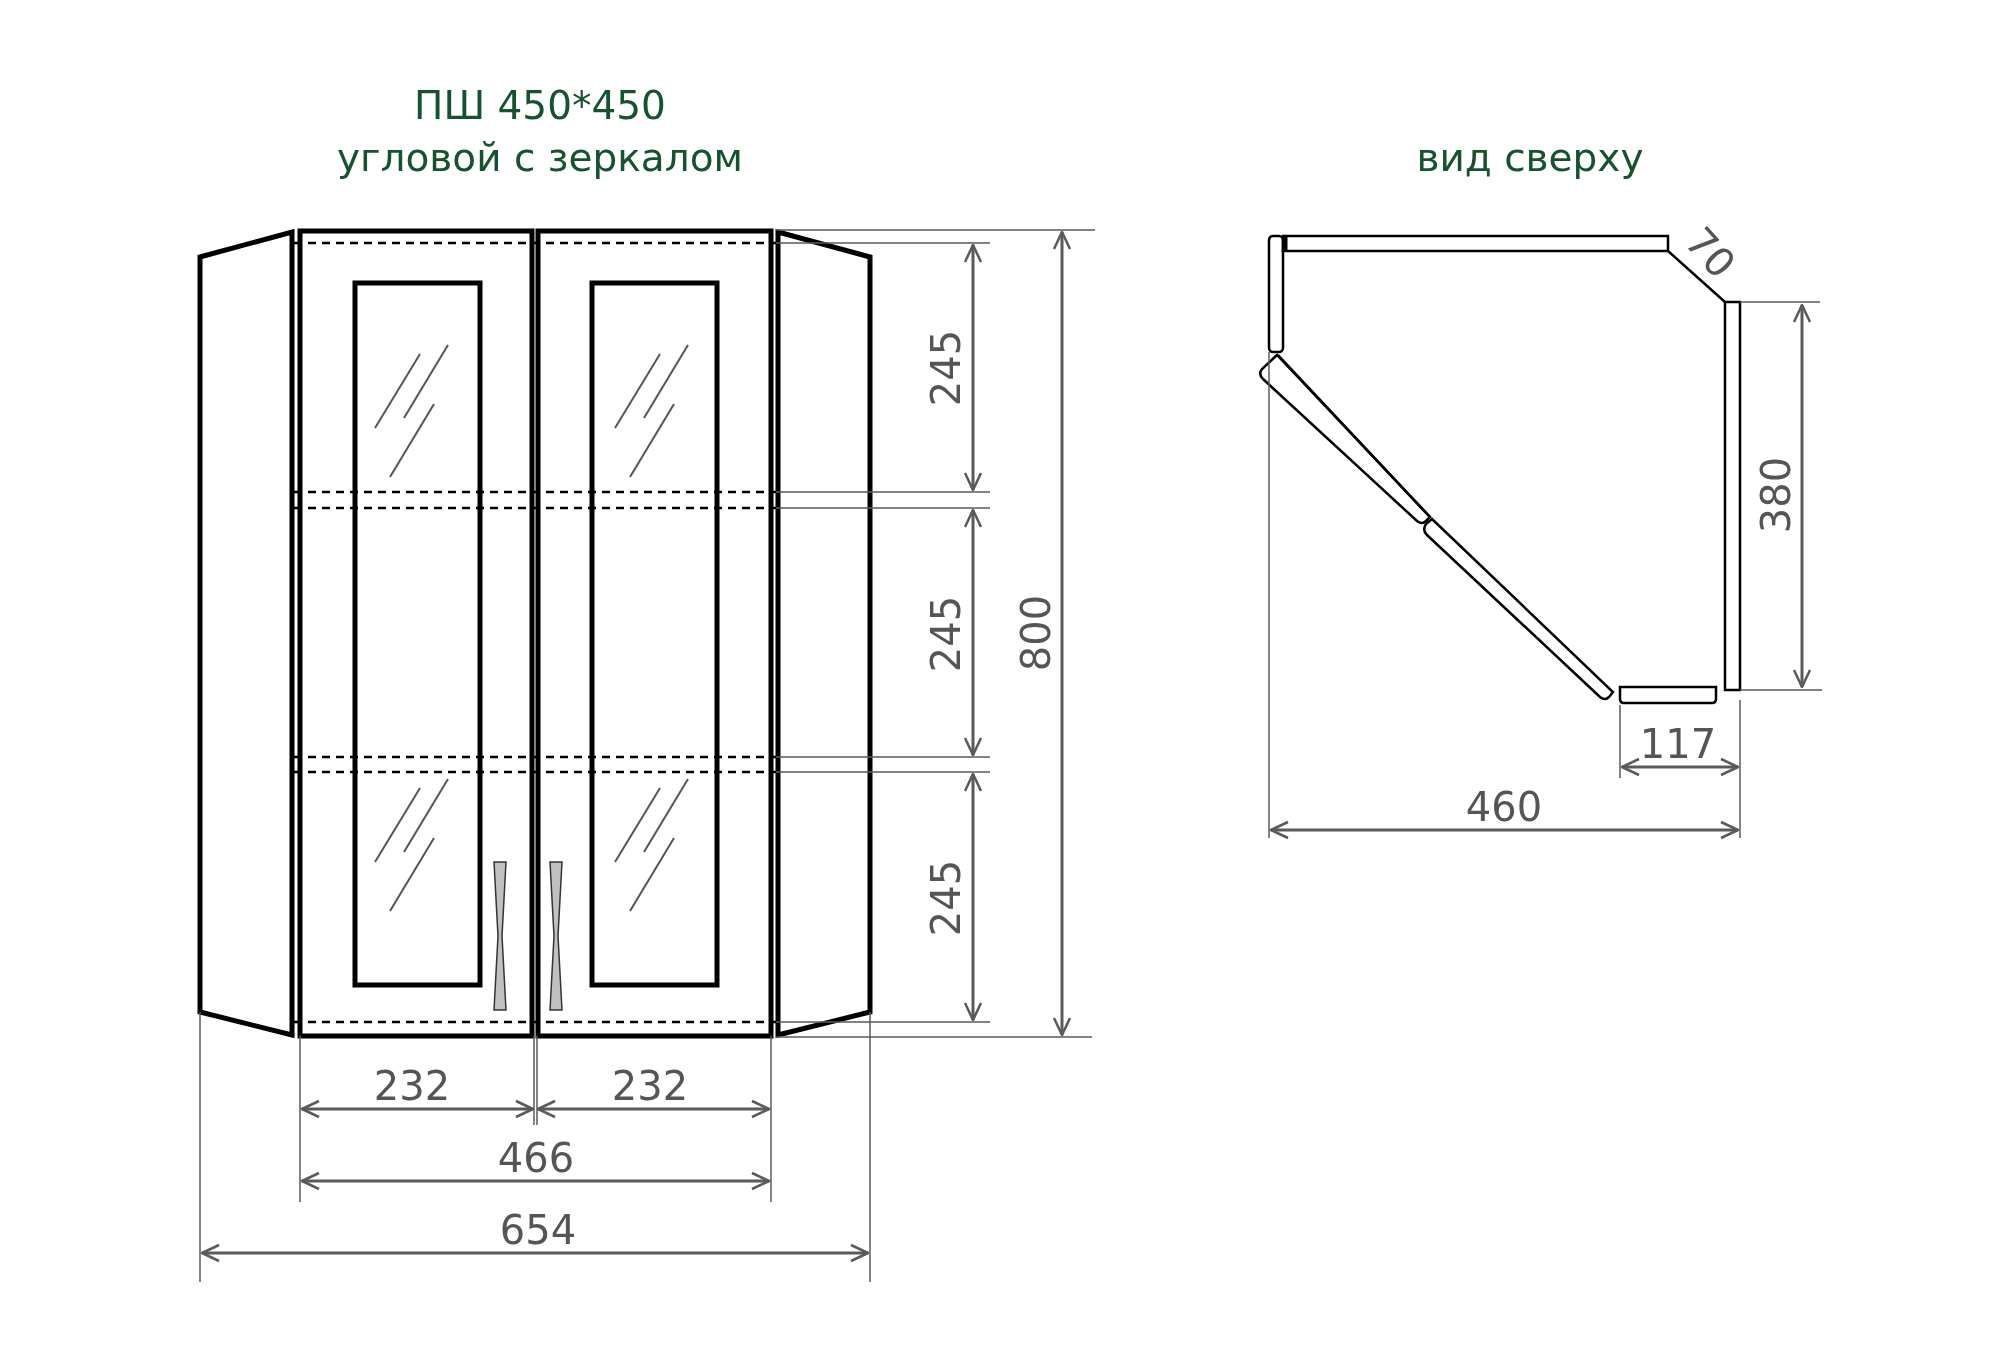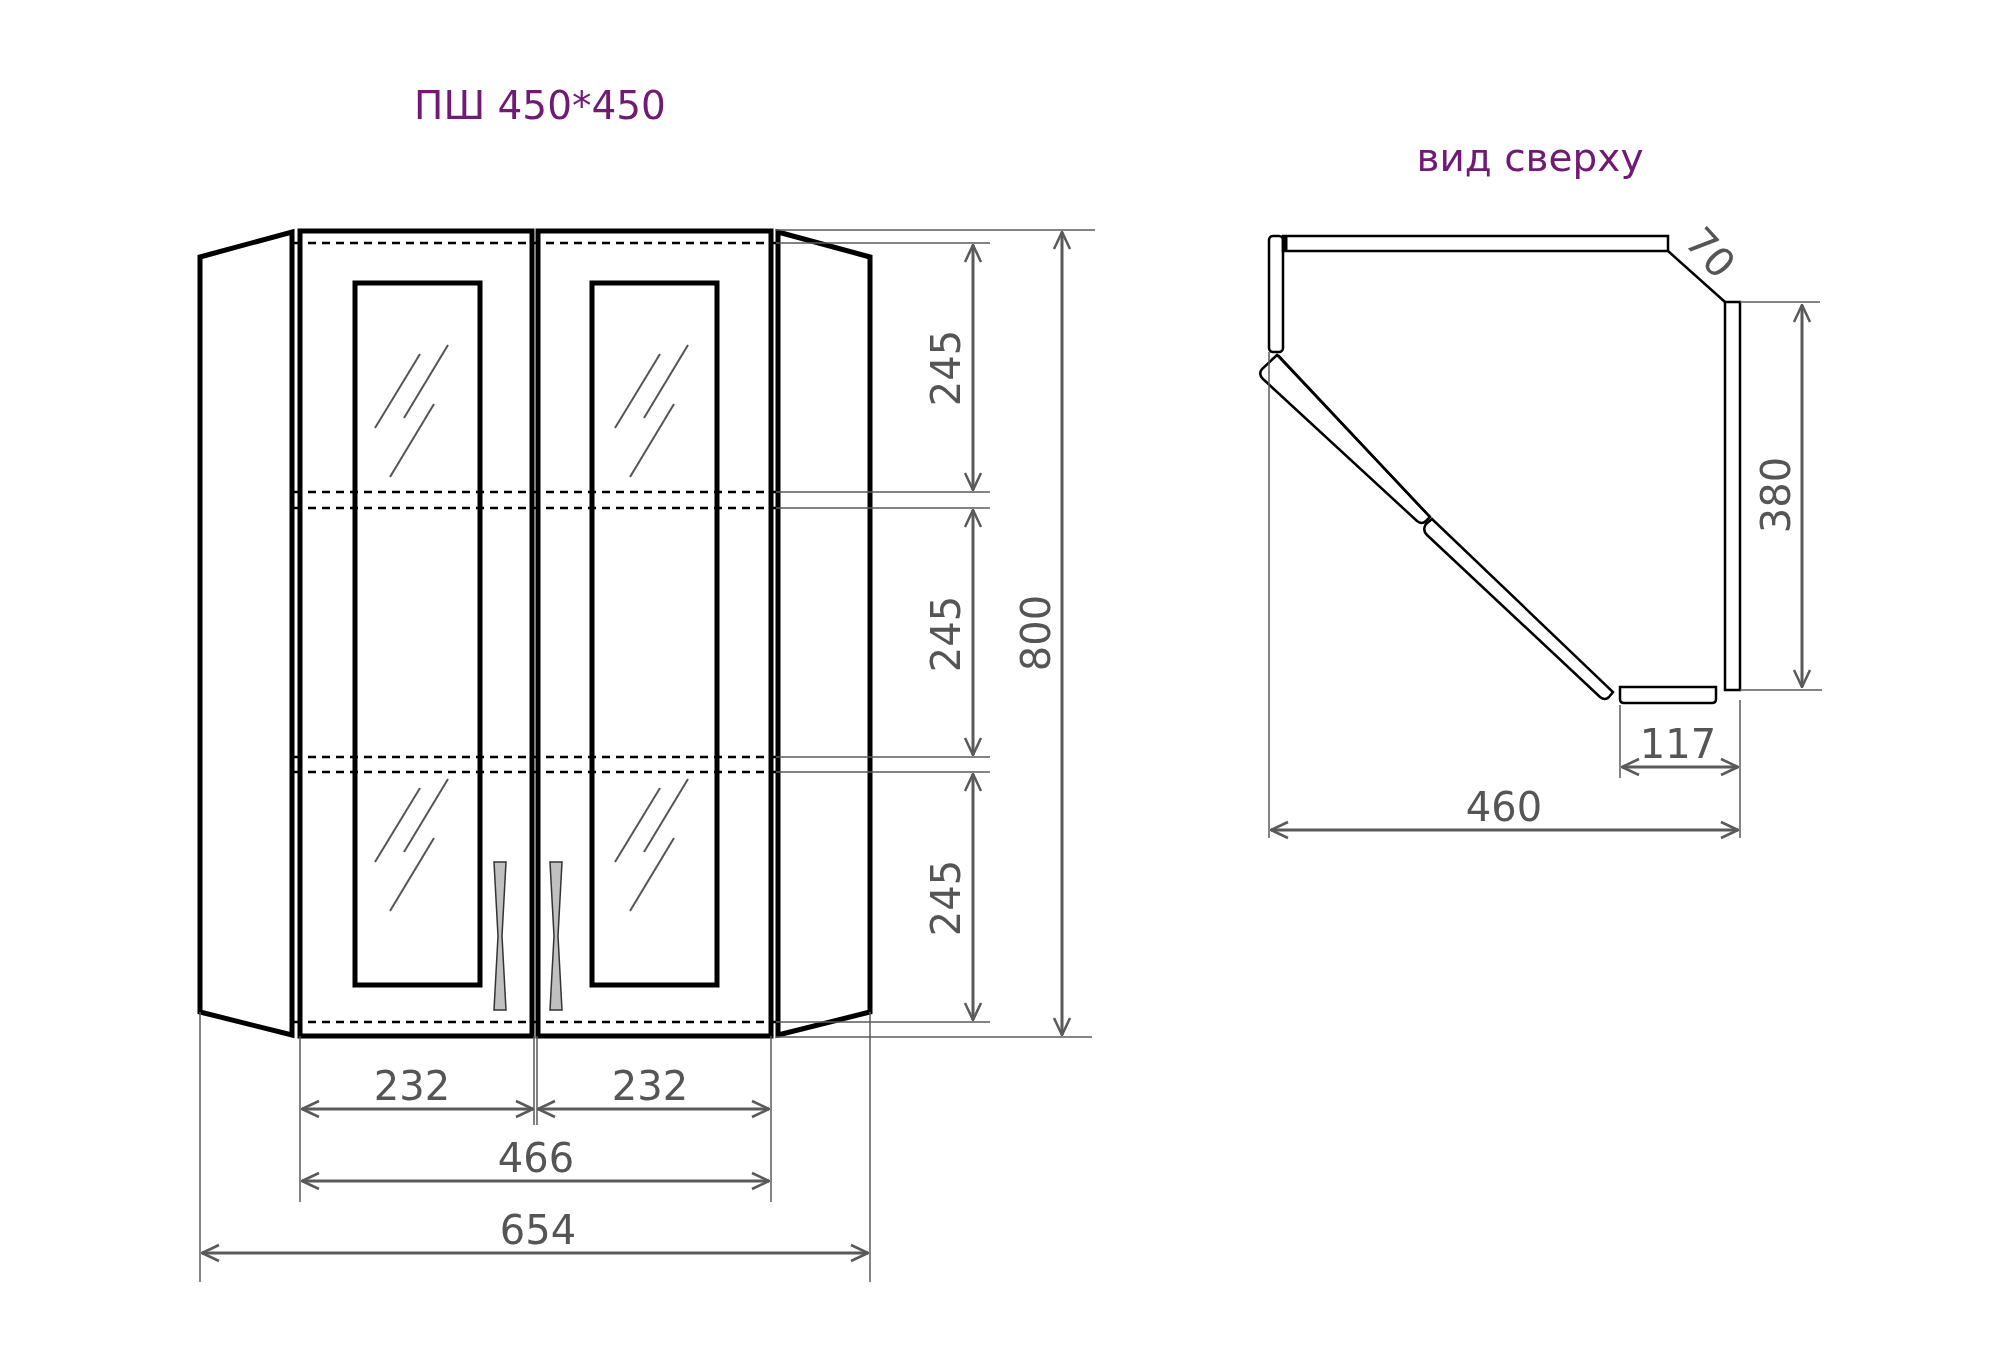--- a/index.html
+++ b/index.html
@@ -1,25 +1,26 @@
 <!DOCTYPE html>
 <html><head>
 <meta charset="utf-8">
 <style>
   html, body { margin: 0; padding: 0; background: #ffffff; }
   body { width: 1992px; height: 1346px; position: relative; overflow: hidden; font-family: "DejaVu Sans", sans-serif; }
-  .title { position: absolute; color: #701a75; font-size: 39px; text-align: center; line-height: 52px; font-weight: normal; }
+  .title { position: absolute; color: #14532d; font-size: 39px; text-align: center; line-height: 52px; font-weight: normal; }
   #drawing { position: absolute; left: 0; top: 0; }
   .dimtext { font-family: "DejaVu Sans", sans-serif; font-size: 40px; fill: #555555; }
 </style>
 </head>
 <body>
 
 <div class="title" style="left:280px; top:80px; width:520px;">
   <div>ПШ 450*450</div>
+  <div>угловой с зеркалом</div>
 </div>
 
 <div class="title" style="left:1380px; top:132px; width:300px;text-align:center;">вид сверху</div>
 
 <svg id="drawing" width="1992" height="1346" viewBox="0 0 1992 1346" xmlns="http://www.w3.org/2000/svg">
   <defs>
     <marker id="arr" viewBox="0 0 20 20" refX="19" refY="10" markerWidth="20" markerHeight="20" markerUnits="userSpaceOnUse" orient="auto-start-reverse">
       <path d="M2,2 L19,10 L2,18" fill="none" stroke="#5a5a5a" stroke-width="2.5"></path>
     </marker>
   </defs>

